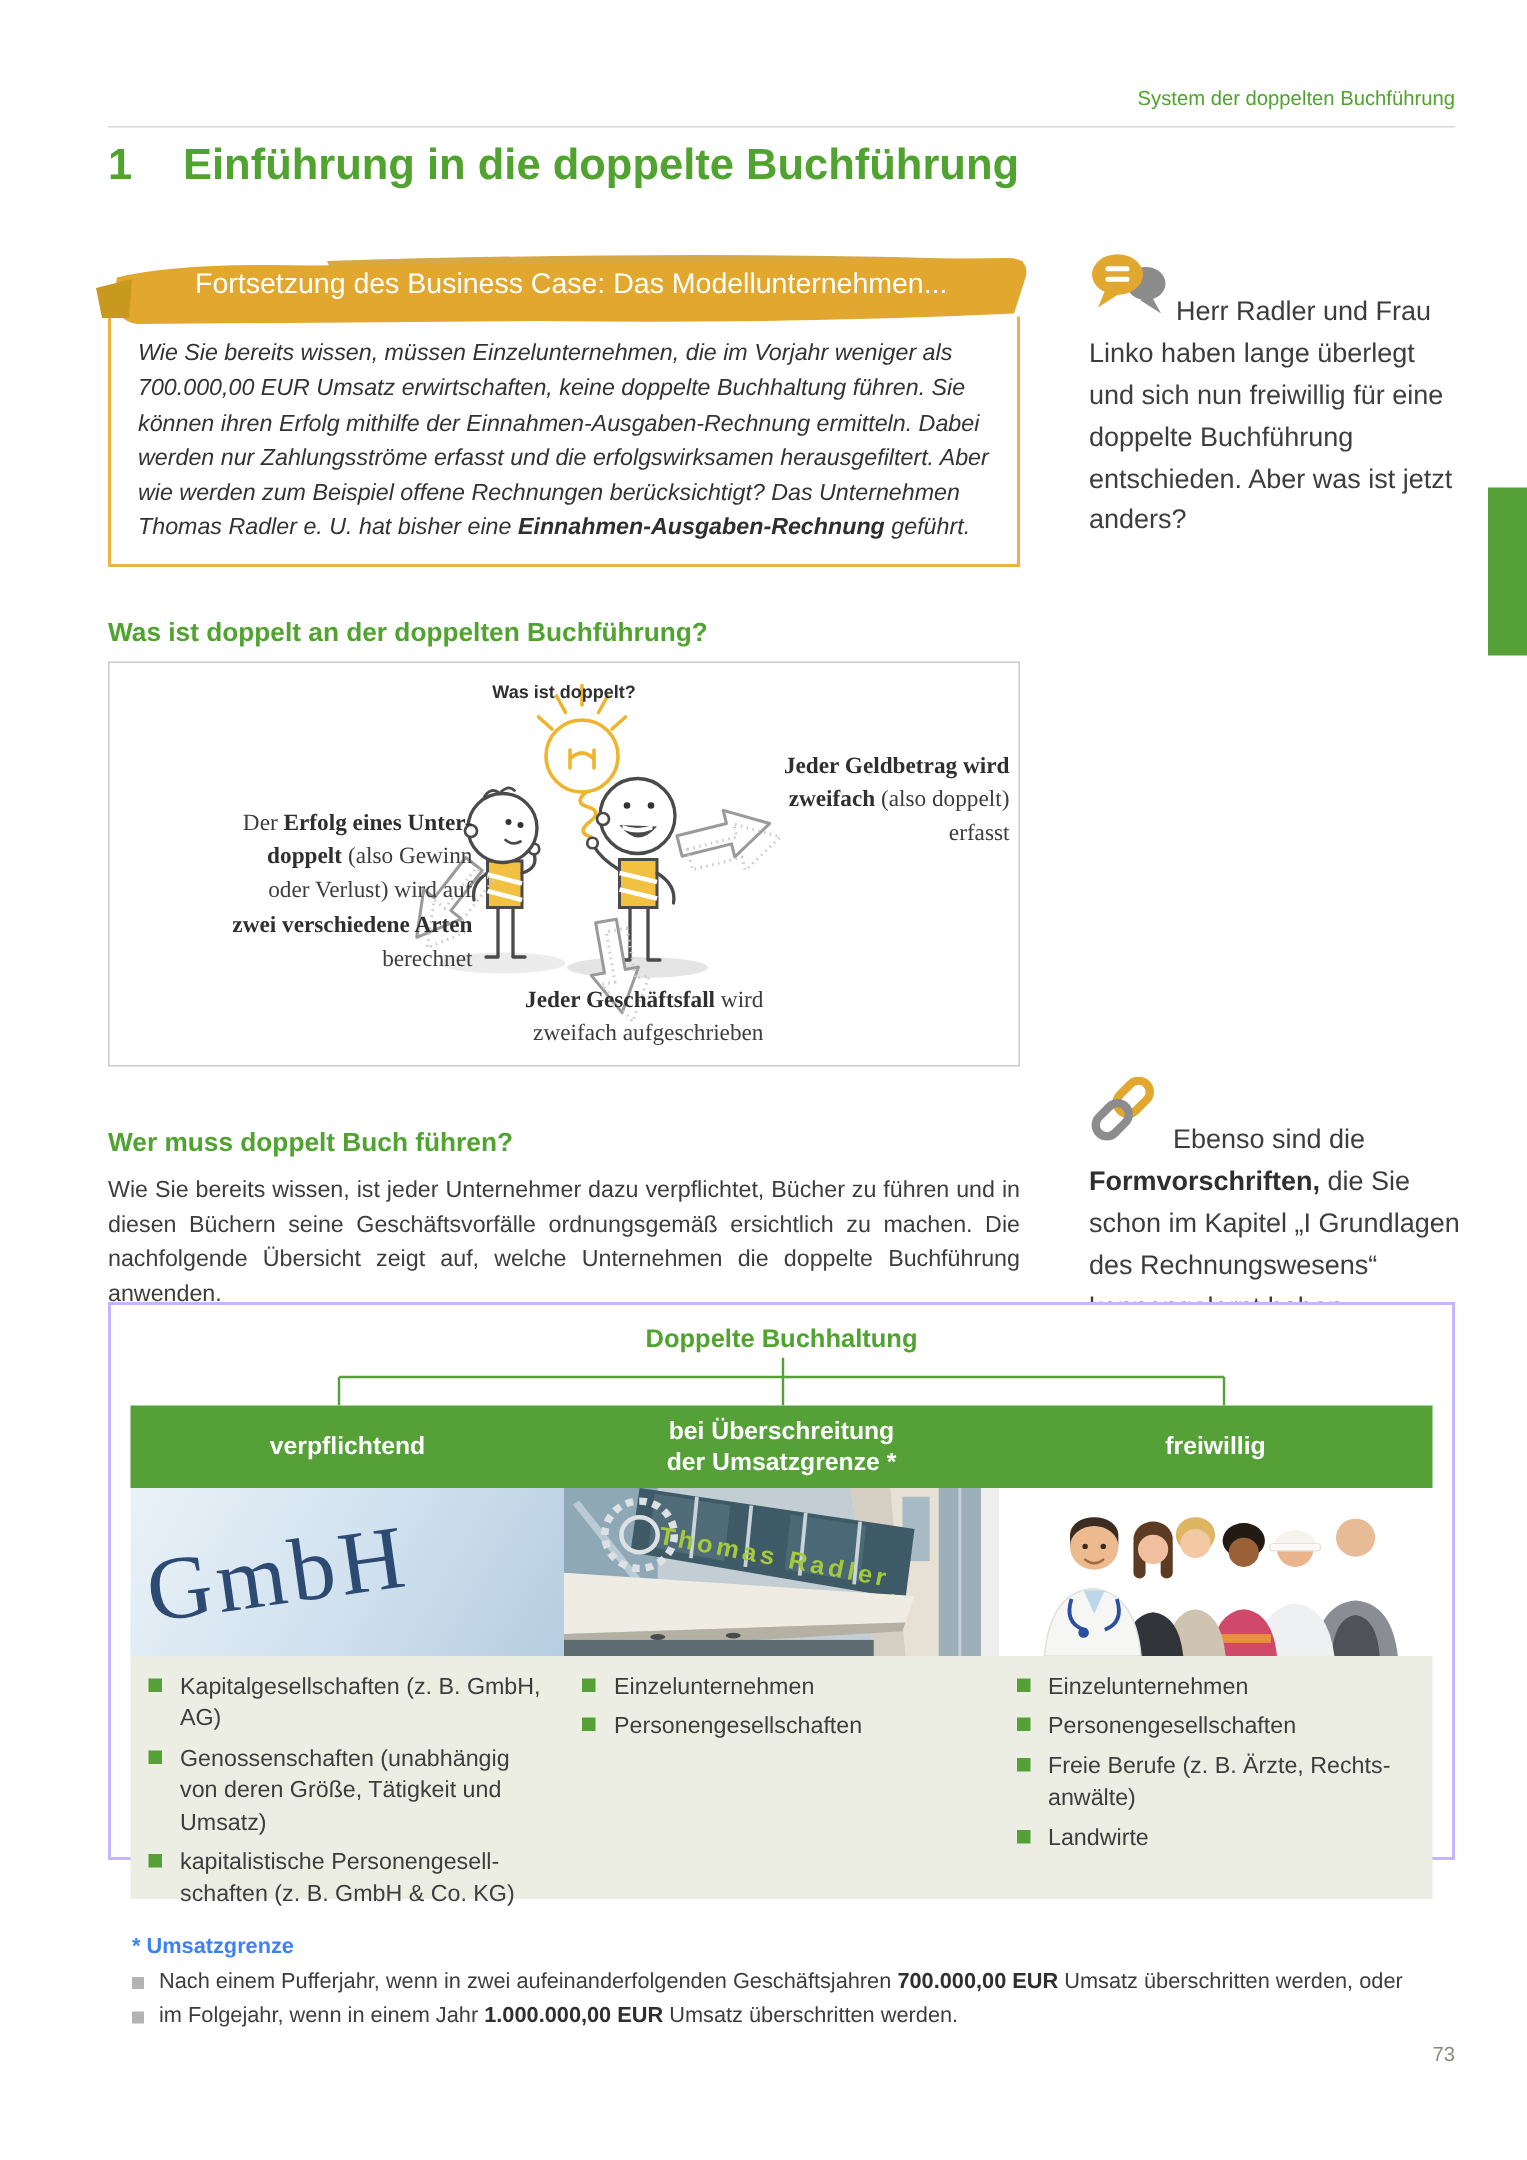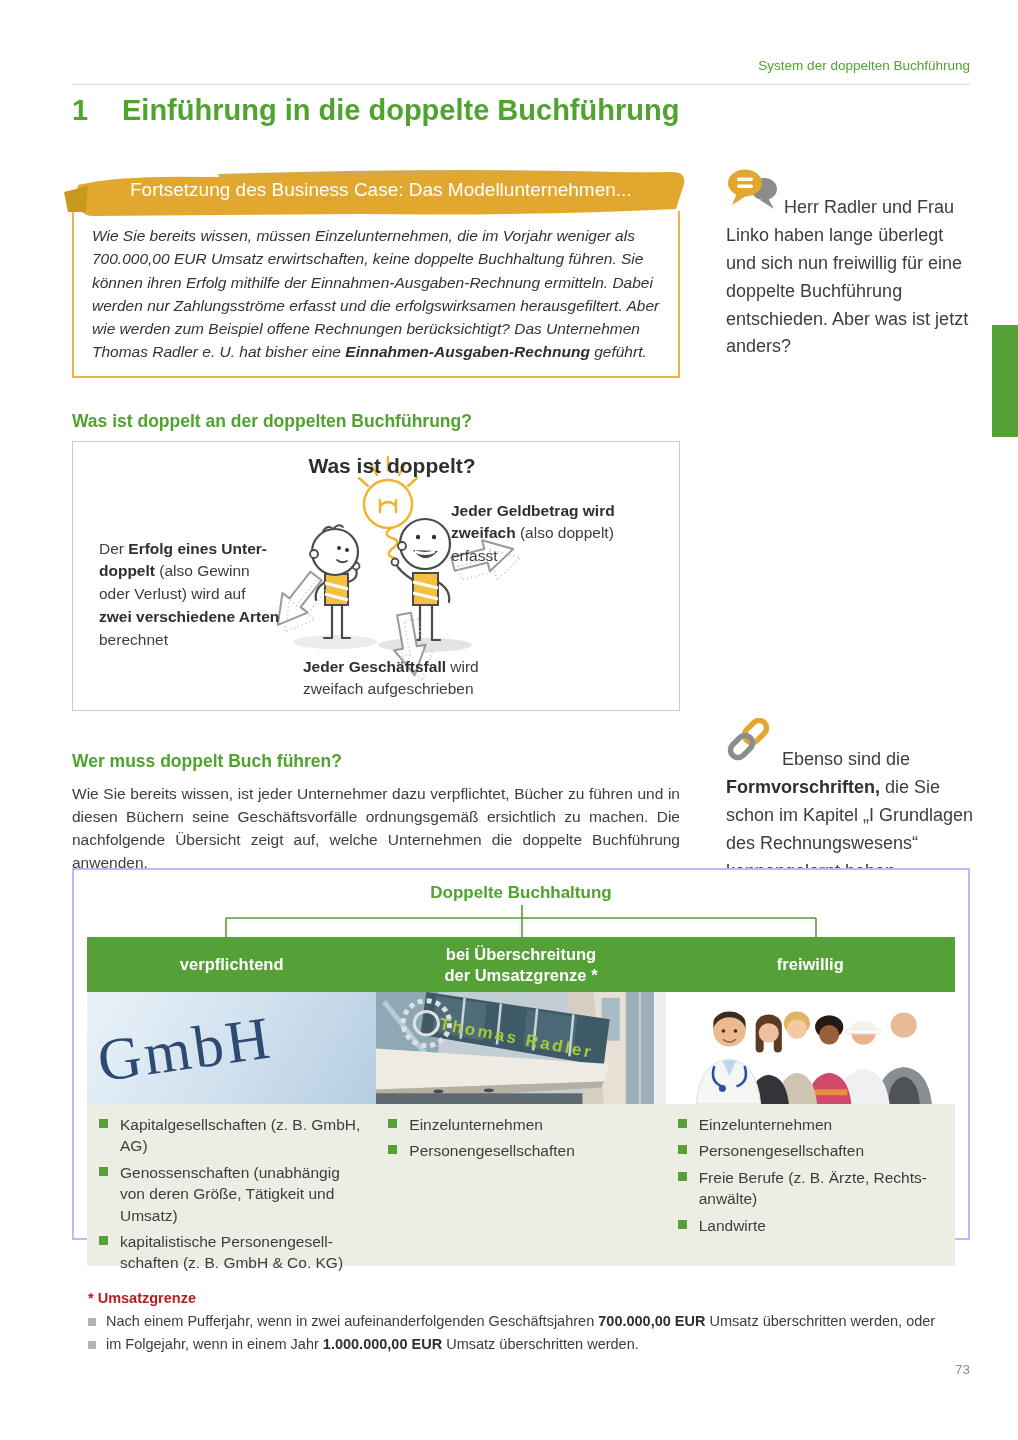--- a/index.html
+++ b/index.html
@@ -18,23 +18,23 @@
   .banner svg{position:absolute;left:-14px;top:0;}
   .banner .banner-text{position:absolute;left:58px;top:11px;font-size:19px;font-weight:normal;color:#fff;}
   
   .case-box{border:2px solid #eab445;border-top:0;margin-top:-3px;padding:13px 18px 12px 18px;
             font-style:italic;font-size:15.5px;line-height:1.5;color:#333;}
   .case-box b{font-style:italic;}
   
   .sec-head{margin-top:33px;font-size:17.5px;font-weight:bold;color:#4fa32e;}
   
   .diagram{position:relative;margin-top:9px;height:268px;border:1px solid #c9c9c9;background:#fff;}
-  .diagram .diag-title{position:absolute;top:12px;left:16px;width:100%;text-align:center;
-                       font-size:21px;font-weight:bold;color:#2f2f2f;}
-  .diag-block{position:absolute;text-align:left;font-size:15.5px;line-height:1.48;color:#3d3d3d;}
+  .diagram .diag-title{position:absolute;top:12px;left:0;width:100%;text-align:center;
+                       font-size:12px;font-weight:bold;color:#2f2f2f;}
+  .diag-block{position:absolute;text-align:right;font-size:15.5px;line-height:1.48;color:#3d3d3d;font-family:Liberation Serif, serif;}
   .diag-left{left:26px;top:96px;width:216px;}
   .diag-right{left:378px;top:58px;width:222px;}
   .diag-bottom{left:230px;top:214px;width:206px;}
   .diagram svg.scene{position:absolute;left:0;top:0;}
   
   .para{margin-top:10px;font-size:15.5px;line-height:1.5;text-align:justify;}
   
   .note{position:absolute;left:726px;width:250px;font-size:18px;line-height:1.55;color:#3d3d3d;}
   .note-1{top:168px;}
   .note-2{top:718px;}
@@ -57,21 +57,21 @@
   .img-gmbh span{display:block;margin:16px 0 0 10px;font-family:"Liberation Serif",serif;
                  font-size:60px;color:#2c4a72;transform:rotate(-8deg);letter-spacing:3px;}
   .img-people{background:#fff;}
   .col-list{height:162px;background:#edeee3;padding:10px 12px 0 12px;box-sizing:border-box;}
   .col-list ul{margin:0;padding:0;list-style:none;}
   .col-list li{position:relative;padding-left:21px;font-size:15.5px;line-height:1.38;
                margin-bottom:5px;color:#3d3d3d;}
   .col-list li::before{content:"";position:absolute;left:0;top:5px;width:9px;height:9px;background:#55a037;}
   
   .footnote{margin:24px 14px 0 14px;}
-  .fn-title{font-size:14.5px;font-weight:bold;color:#b91c1c;}
+  .fn-title{font-size:14.5px;font-weight:bold;color:#3b82f6;}
   .footnote ul{margin:4px 0 0 0;padding:0;list-style:none;}
   .footnote li{position:relative;padding-left:18px;font-size:14.5px;line-height:1.62;color:#3d3d3d;}
   .footnote li::before{content:"";position:absolute;left:0;top:8px;width:8px;height:8px;background:#b3b3b3;}
   
   .chapter-tab{position:absolute;right:0;top:325px;width:26px;height:112px;background:#55a037;}
   .pagenum{position:absolute;right:48px;top:1362px;font-size:13.5px;color:#8b8b80;}
   b{font-weight:bold;color:#2f2f2f;}
 </style>
 </head>
 <body>

